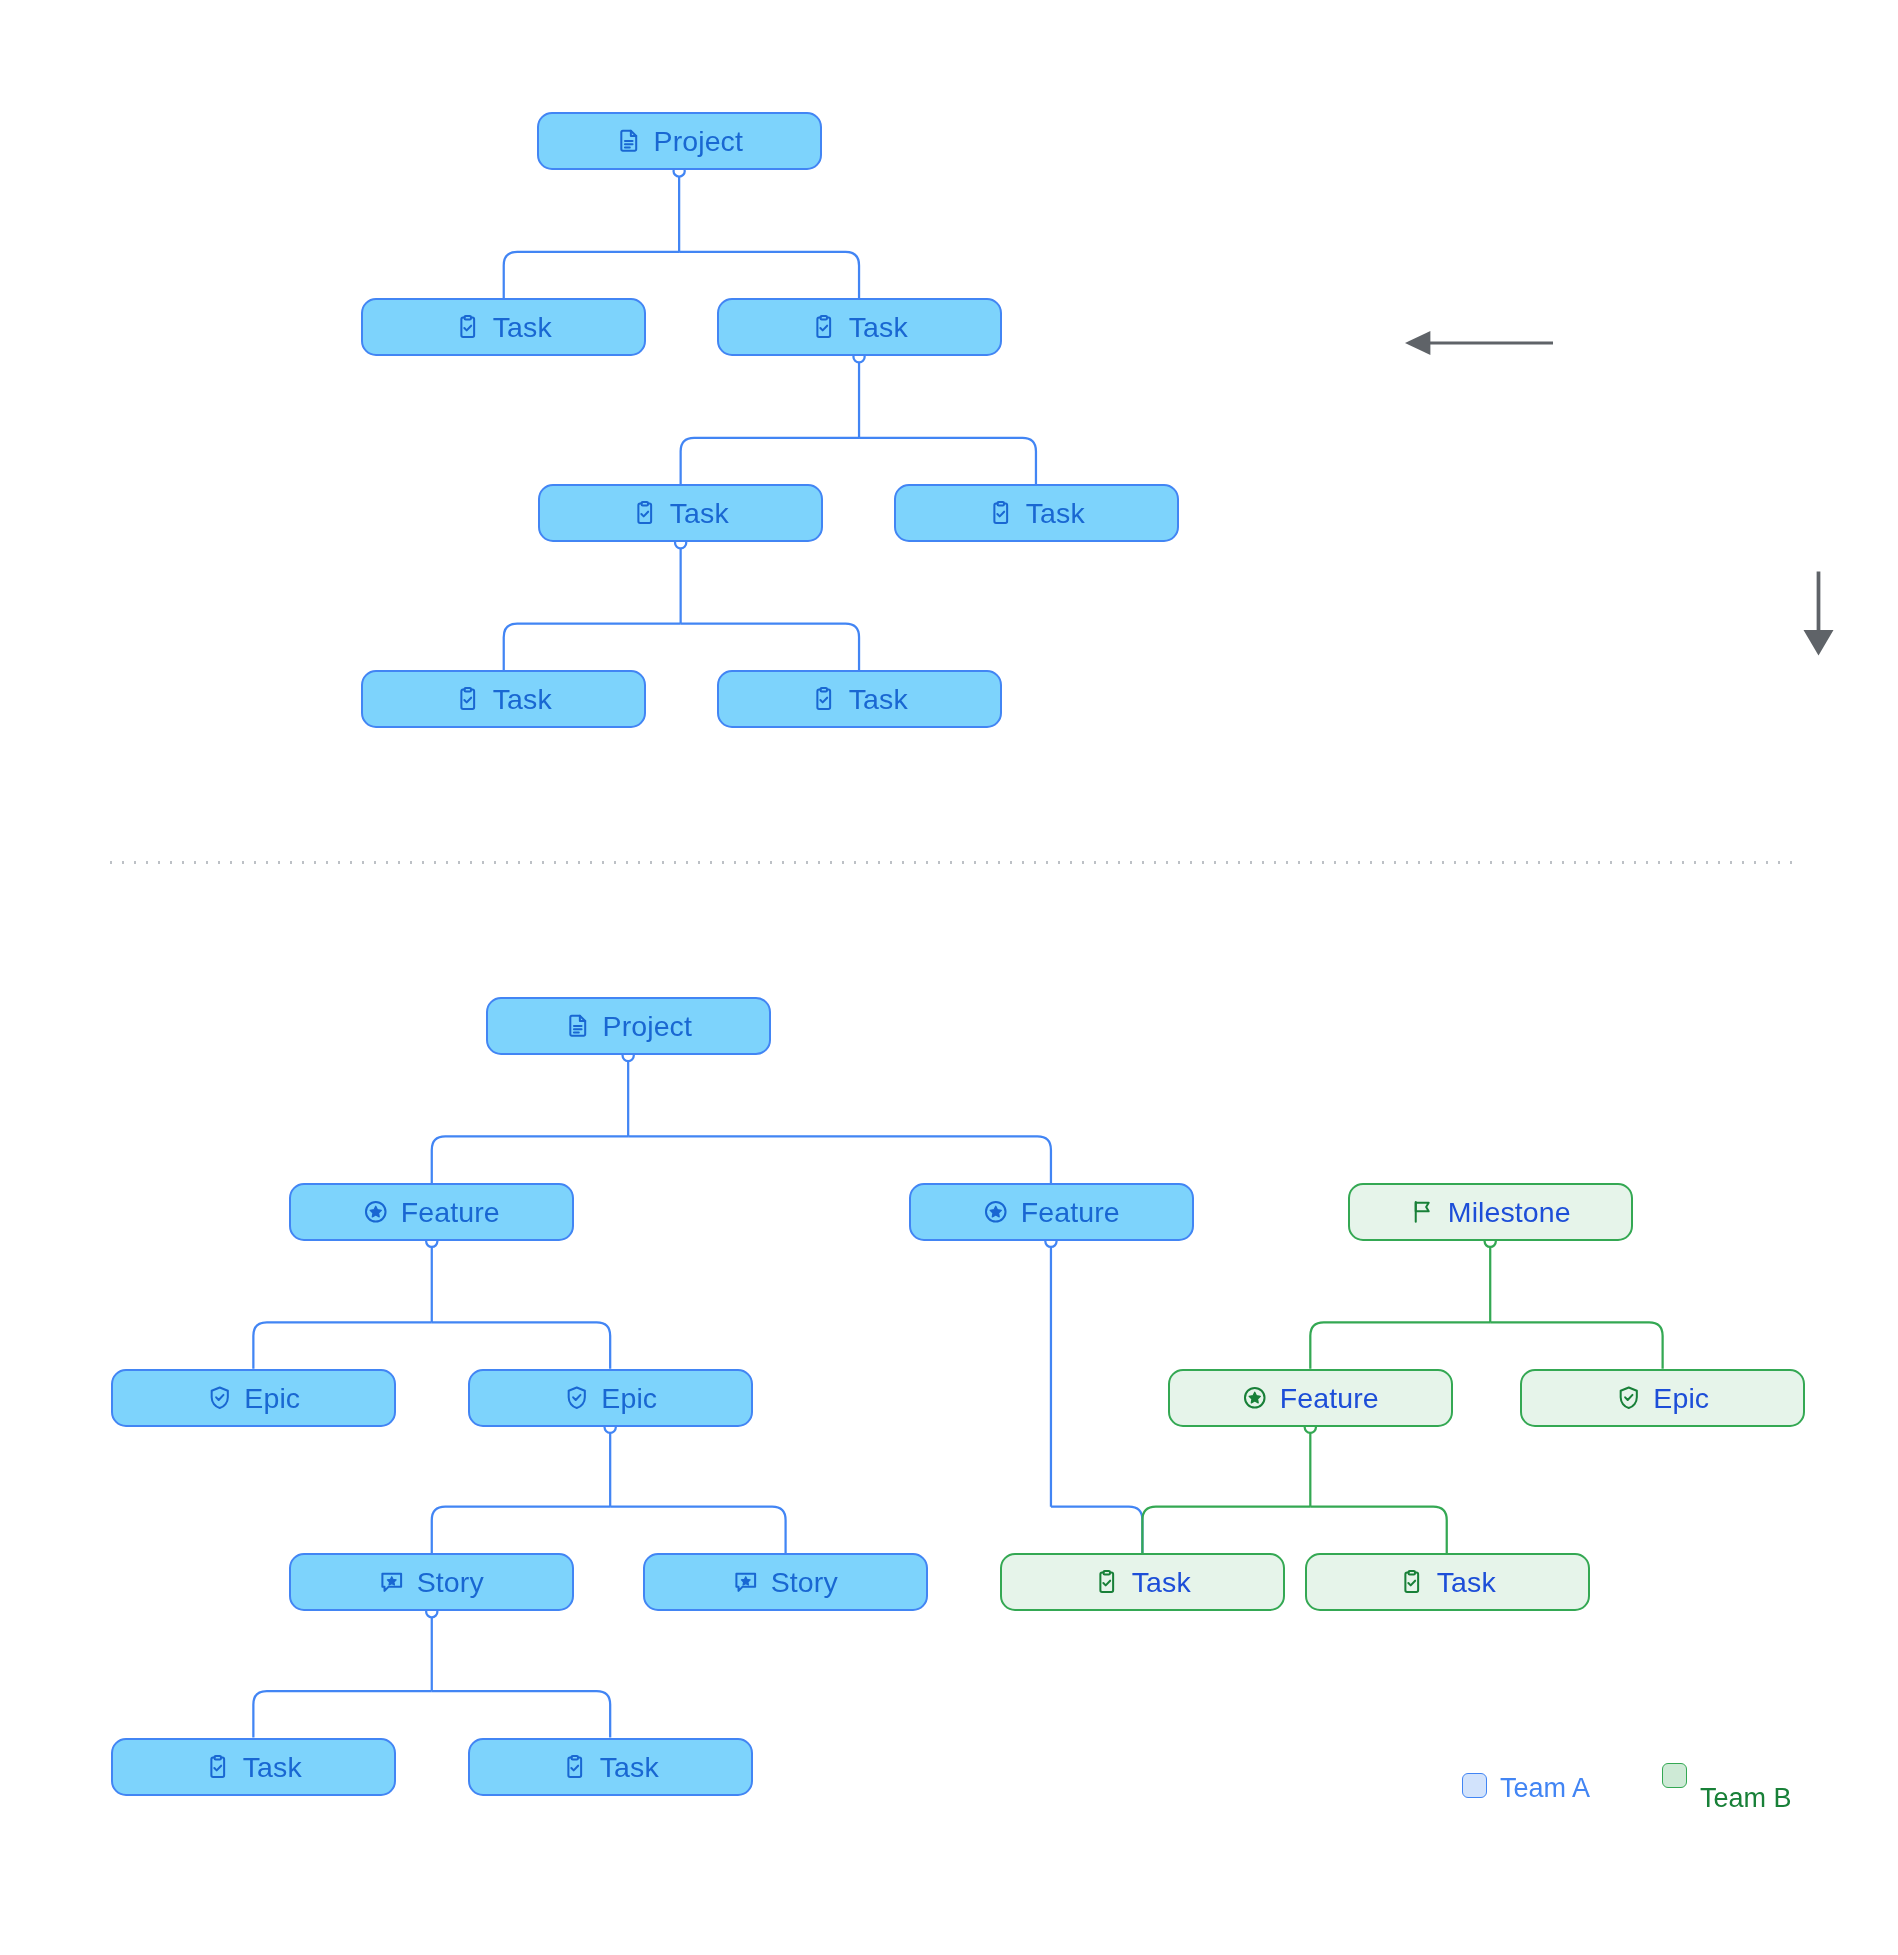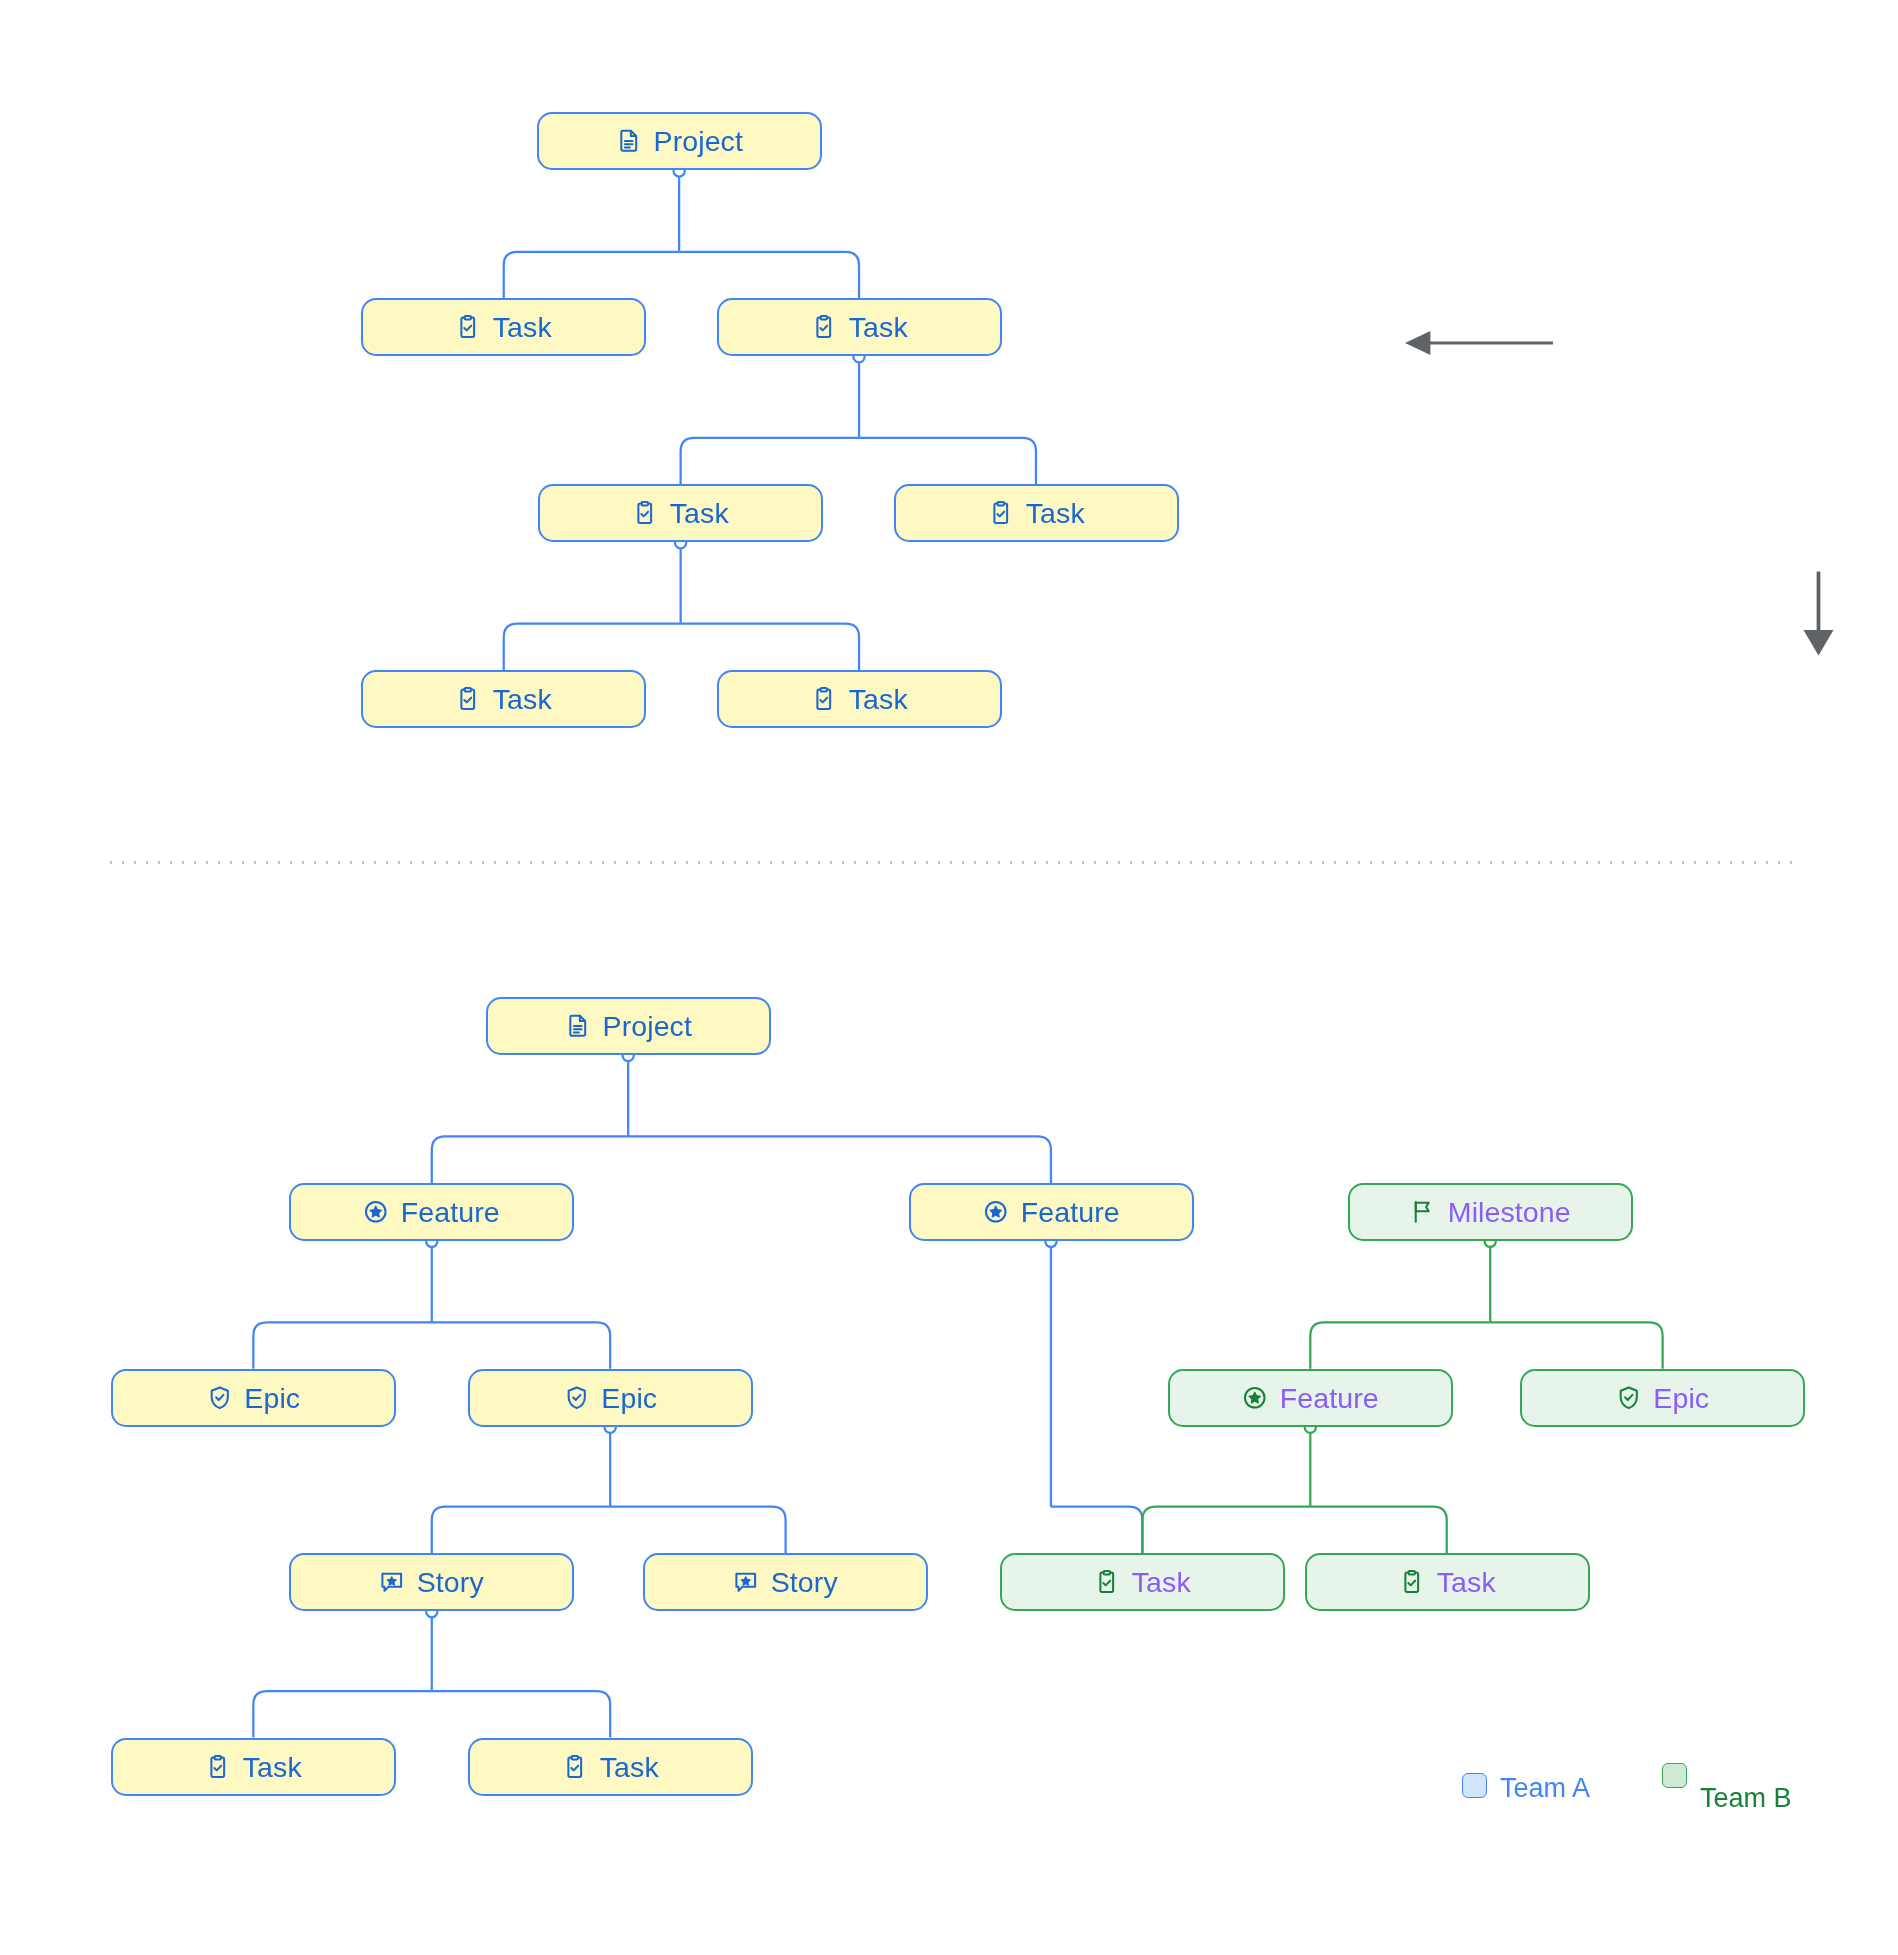--- a/index.html
+++ b/index.html
@@ -35,28 +35,28 @@
     justify-content: center;
     gap: 12px;
     border-radius: 15px;
     border-width: 2.2px;
     border-style: solid;
     font-size: 28.5px;
     letter-spacing: 0.1px;
     white-space: nowrap;
   }
   .node.team-a {
-    background: #fef9c3;
+    background: #7dd3fc;
     border-color: #4285f4;
     color: #1967d2;
   }
   .node.team-b {
     background: #e6f4ea;
     border-color: #34a853;
-    color: #8b5cf6;
+    color: #1d4ed8;
   }
   .node .node-icon {
     display: inline-flex;
     align-items: center;
     justify-content: center;
     width: 25.5px;
     height: 25.5px;
     flex: none;
   }
   .node .node-icon svg { display: block; }

